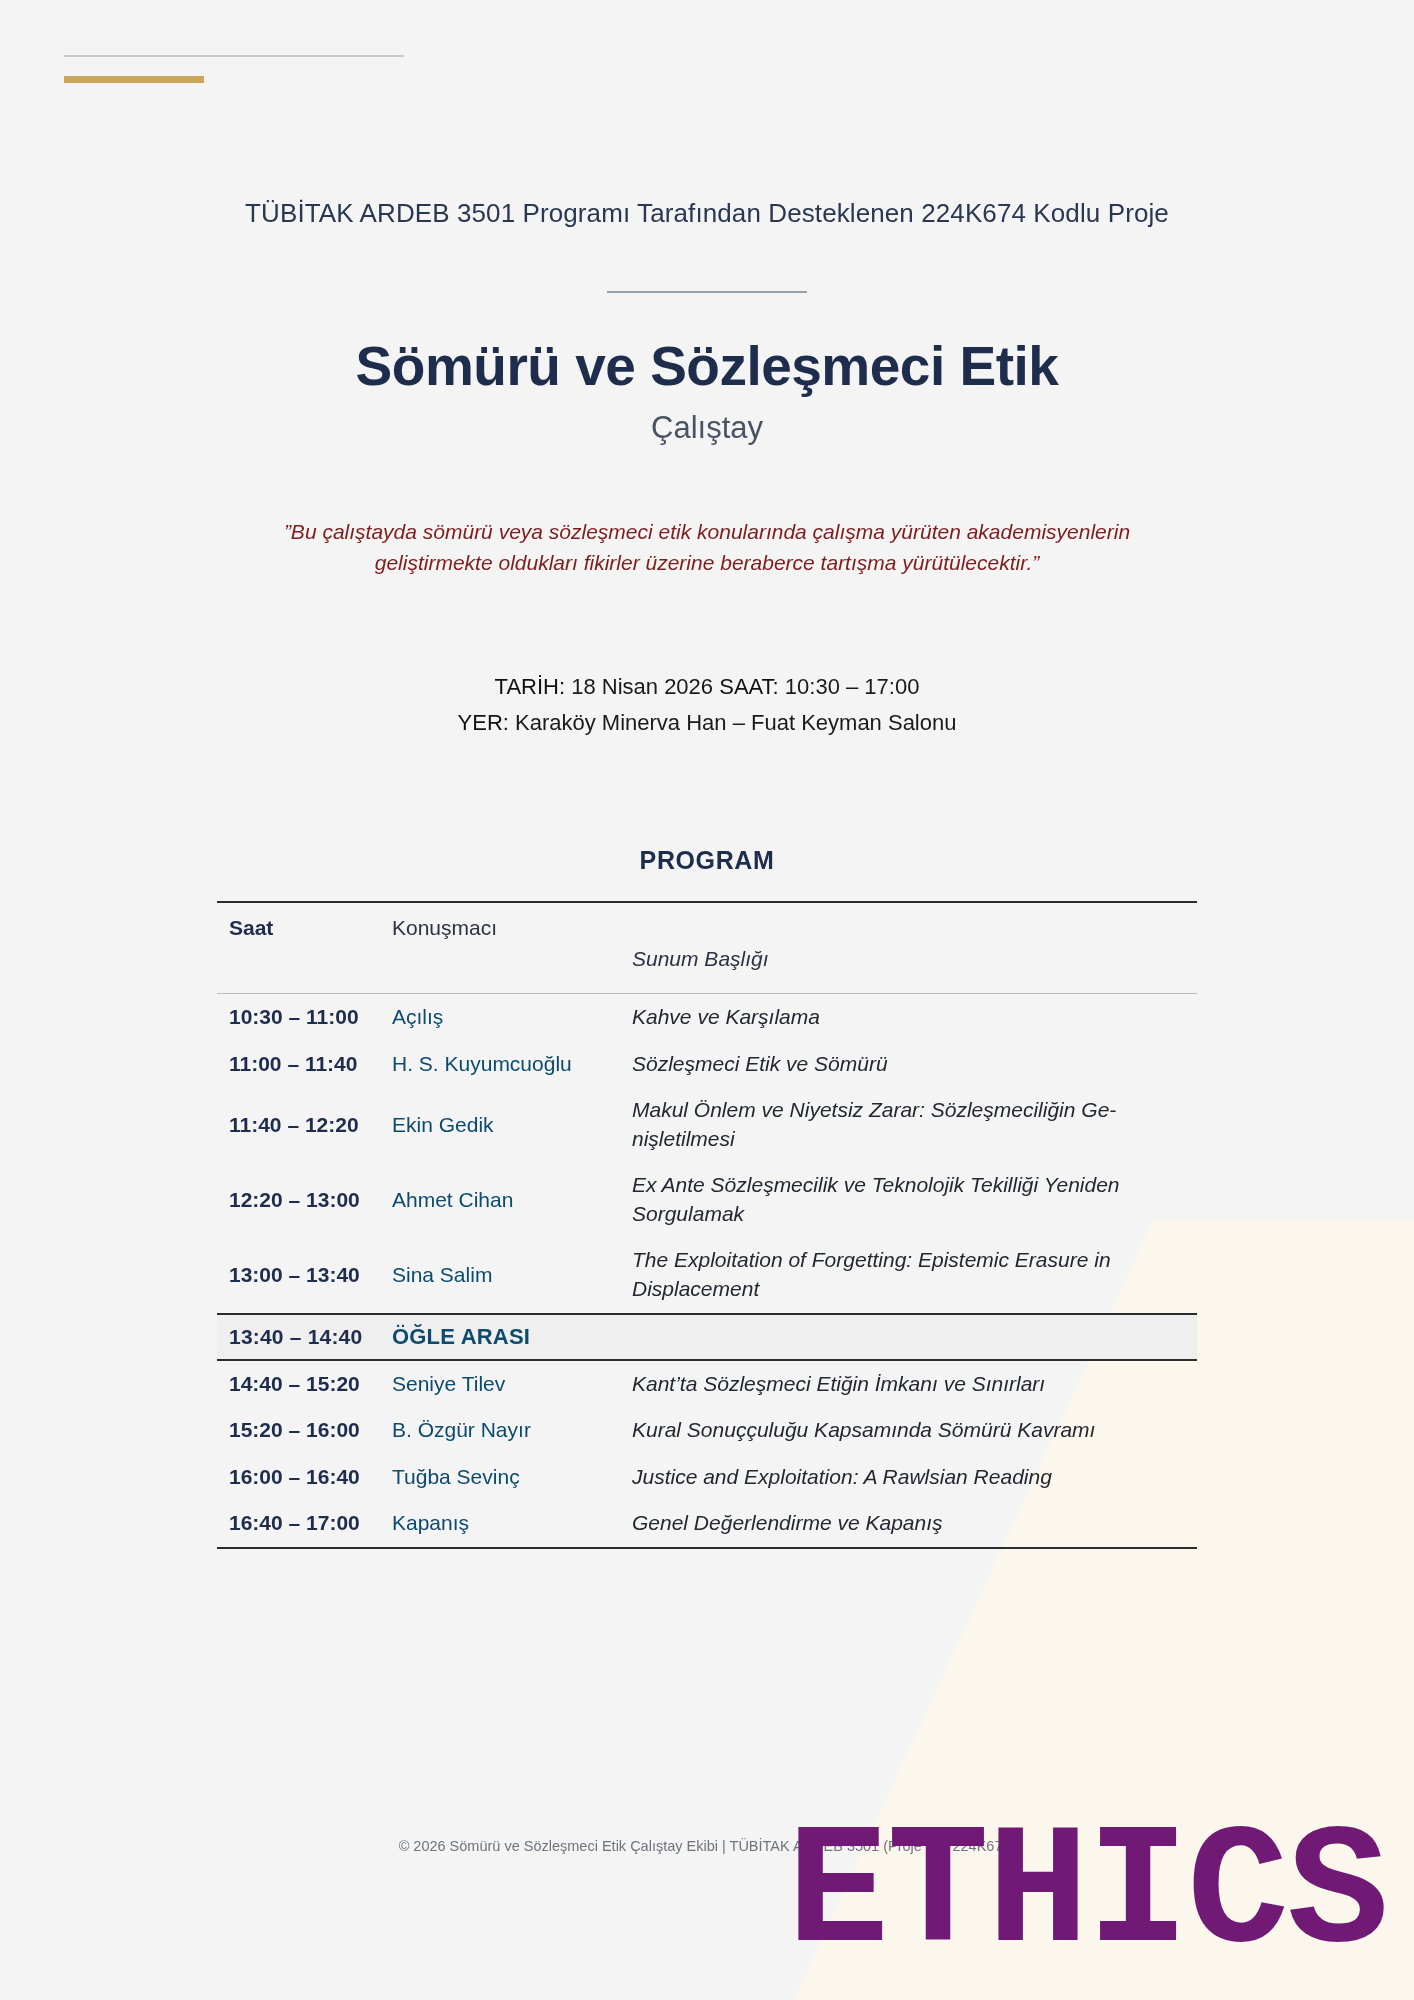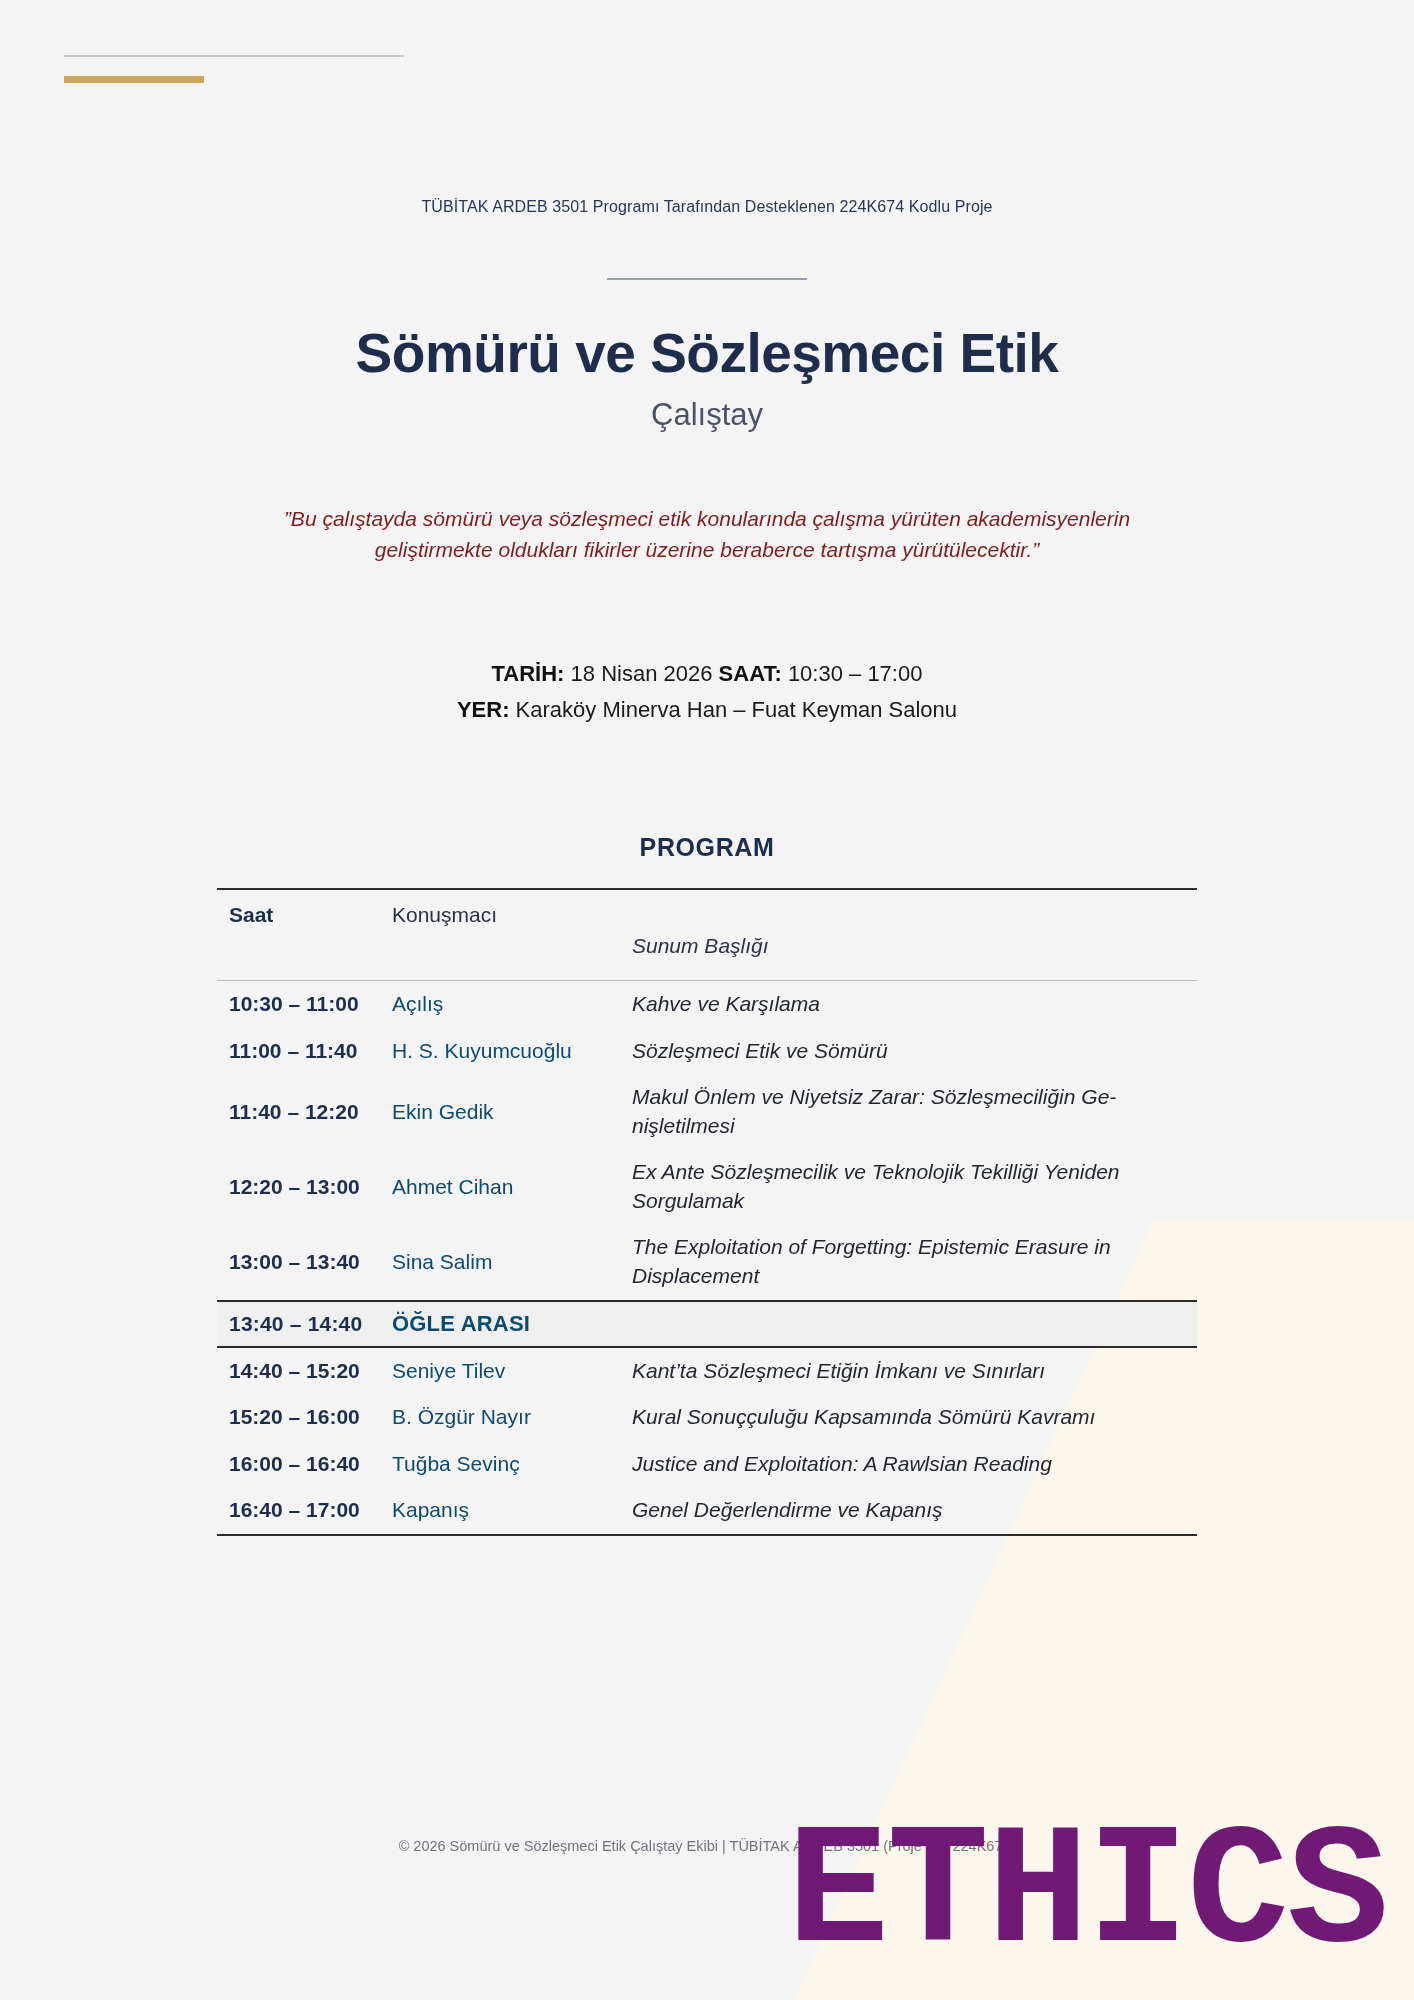--- a/index.html
+++ b/index.html
@@ -73,21 +73,21 @@
   .content {
     position: relative;
     z-index: 4;
     width: 980px;
     margin: 0 auto;
     padding-top: 198px;
   }
 
   .kicker {
     text-align: center;
-    font-size: 16px;
+    font-size: 26px;
     color: #2a3751;
     letter-spacing: 0.1px;
     margin: 0;
   }
 
   .rule-short {
     width: 200px;
     height: 1.5px;
     background: #9aa0ad;
     margin: 62px auto 0 auto;
@@ -121,21 +121,21 @@
     width: 960px;
   }
 
   .meta {
     text-align: center;
     font-size: 22px;
     line-height: 1.62;
     color: #1a1a1a;
     margin: 90px 0 0 0;
   }
-  .meta b { font-weight: 700; color: #111; text-align: right; }
+  .meta b { font-weight: 400; color: #111; text-align: right; }
 
   .program-heading {
     text-align: center;
     font-size: 25px;
     font-weight: 700;
     letter-spacing: 0.6px;
     color: #1f2d4d;
     margin: 106px 0 0 0;
   }
 

